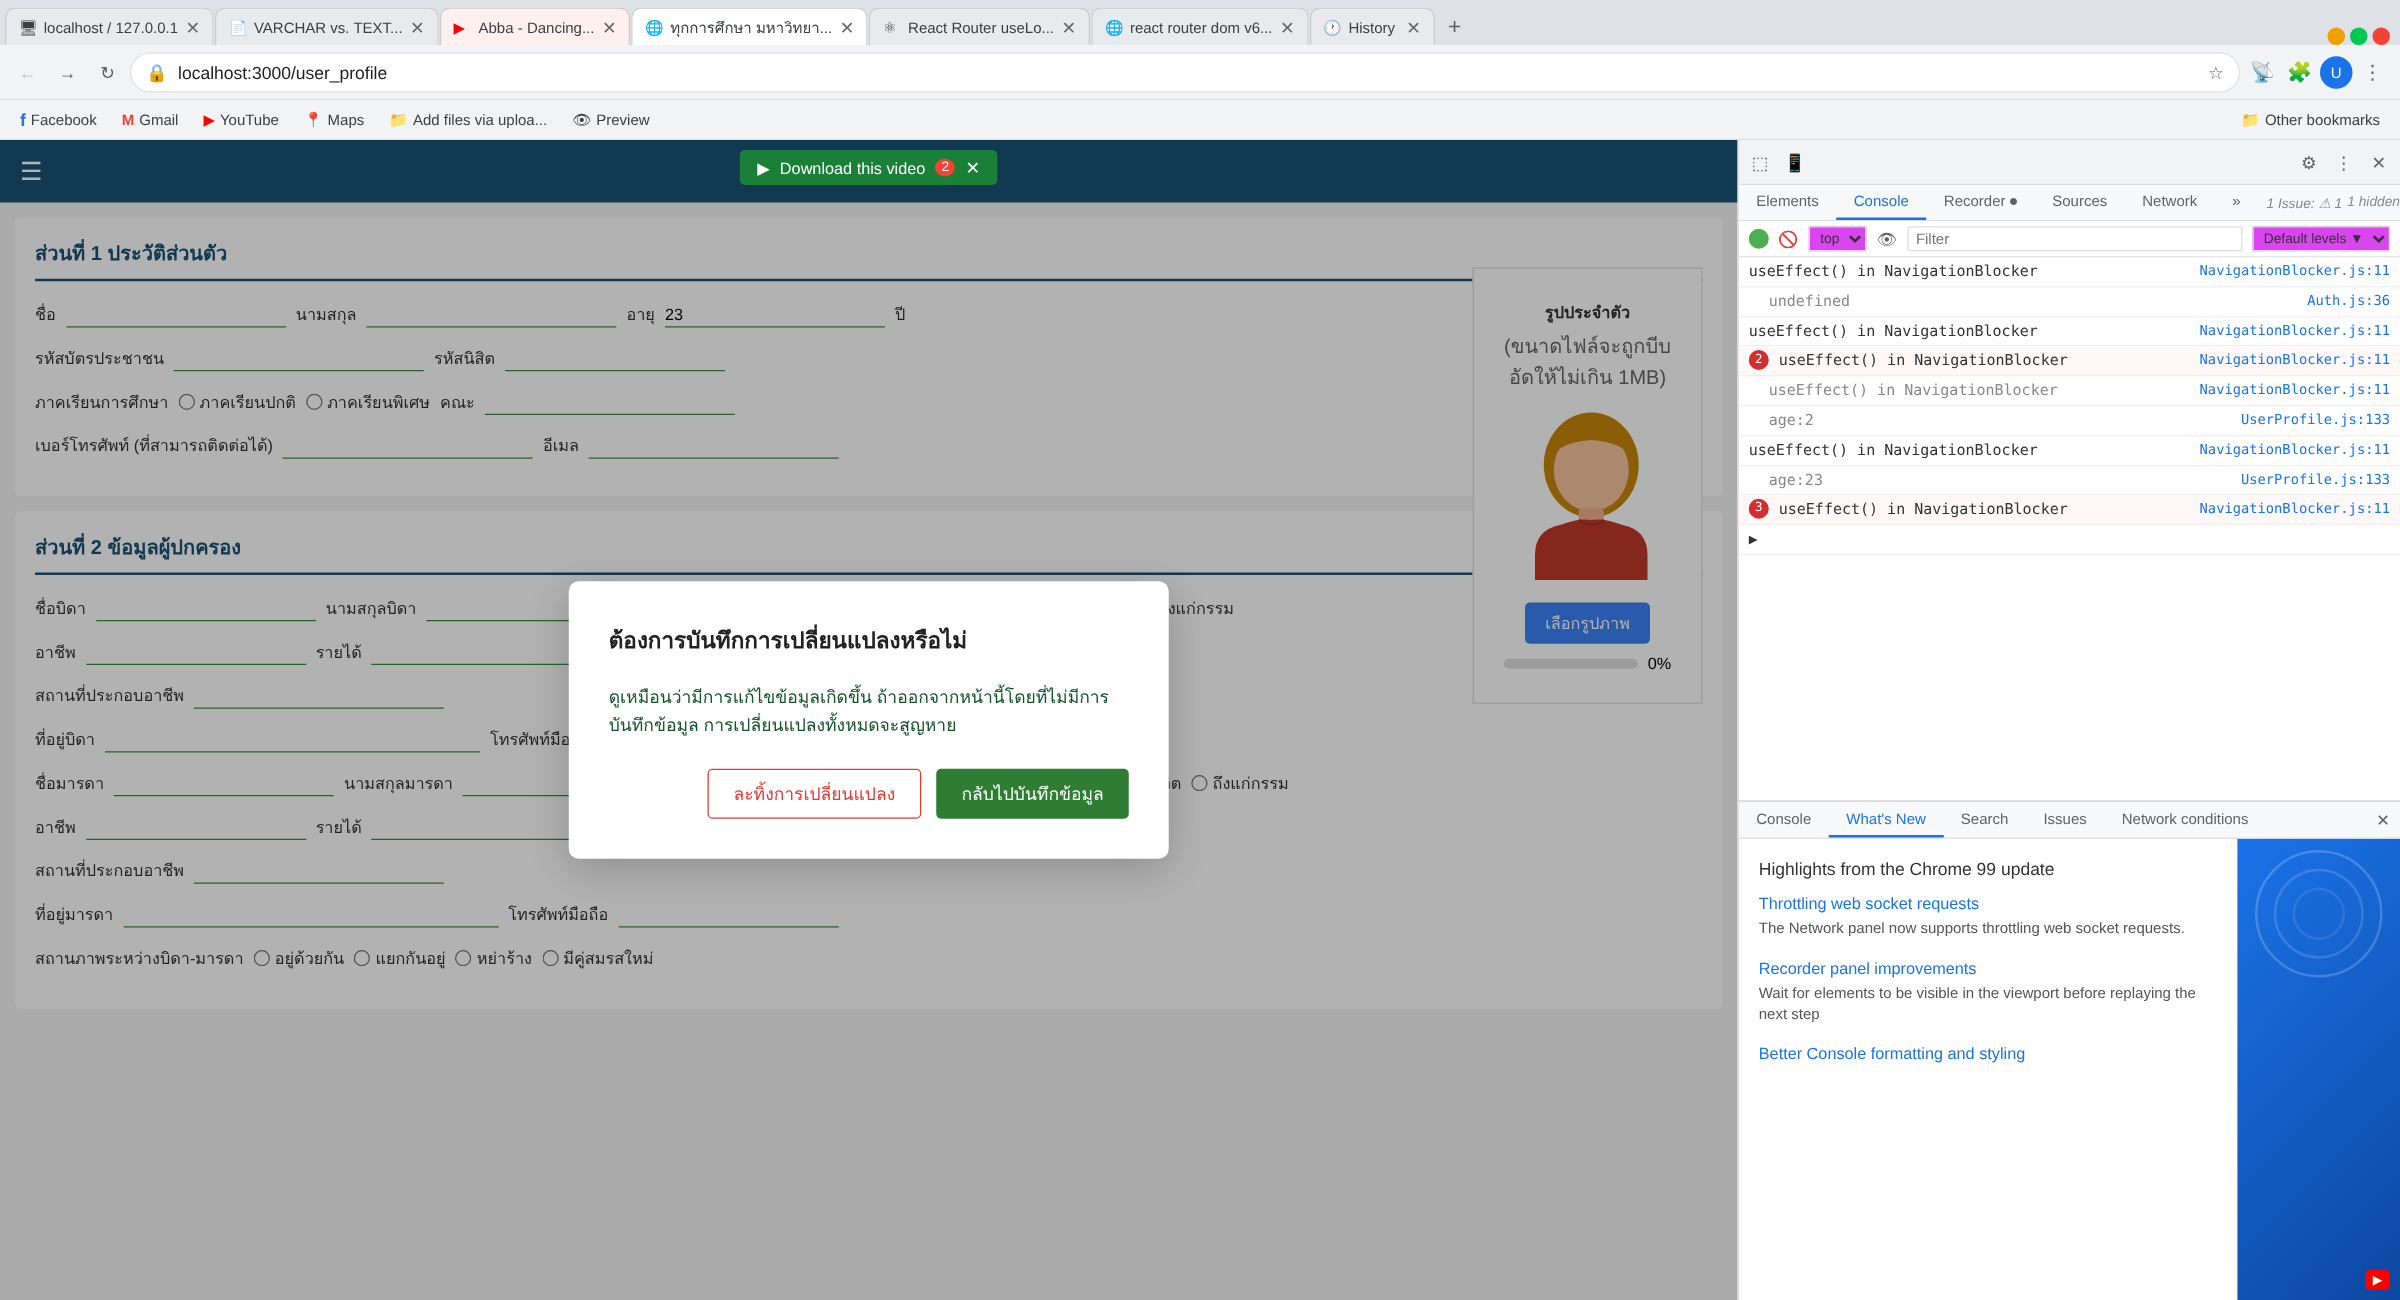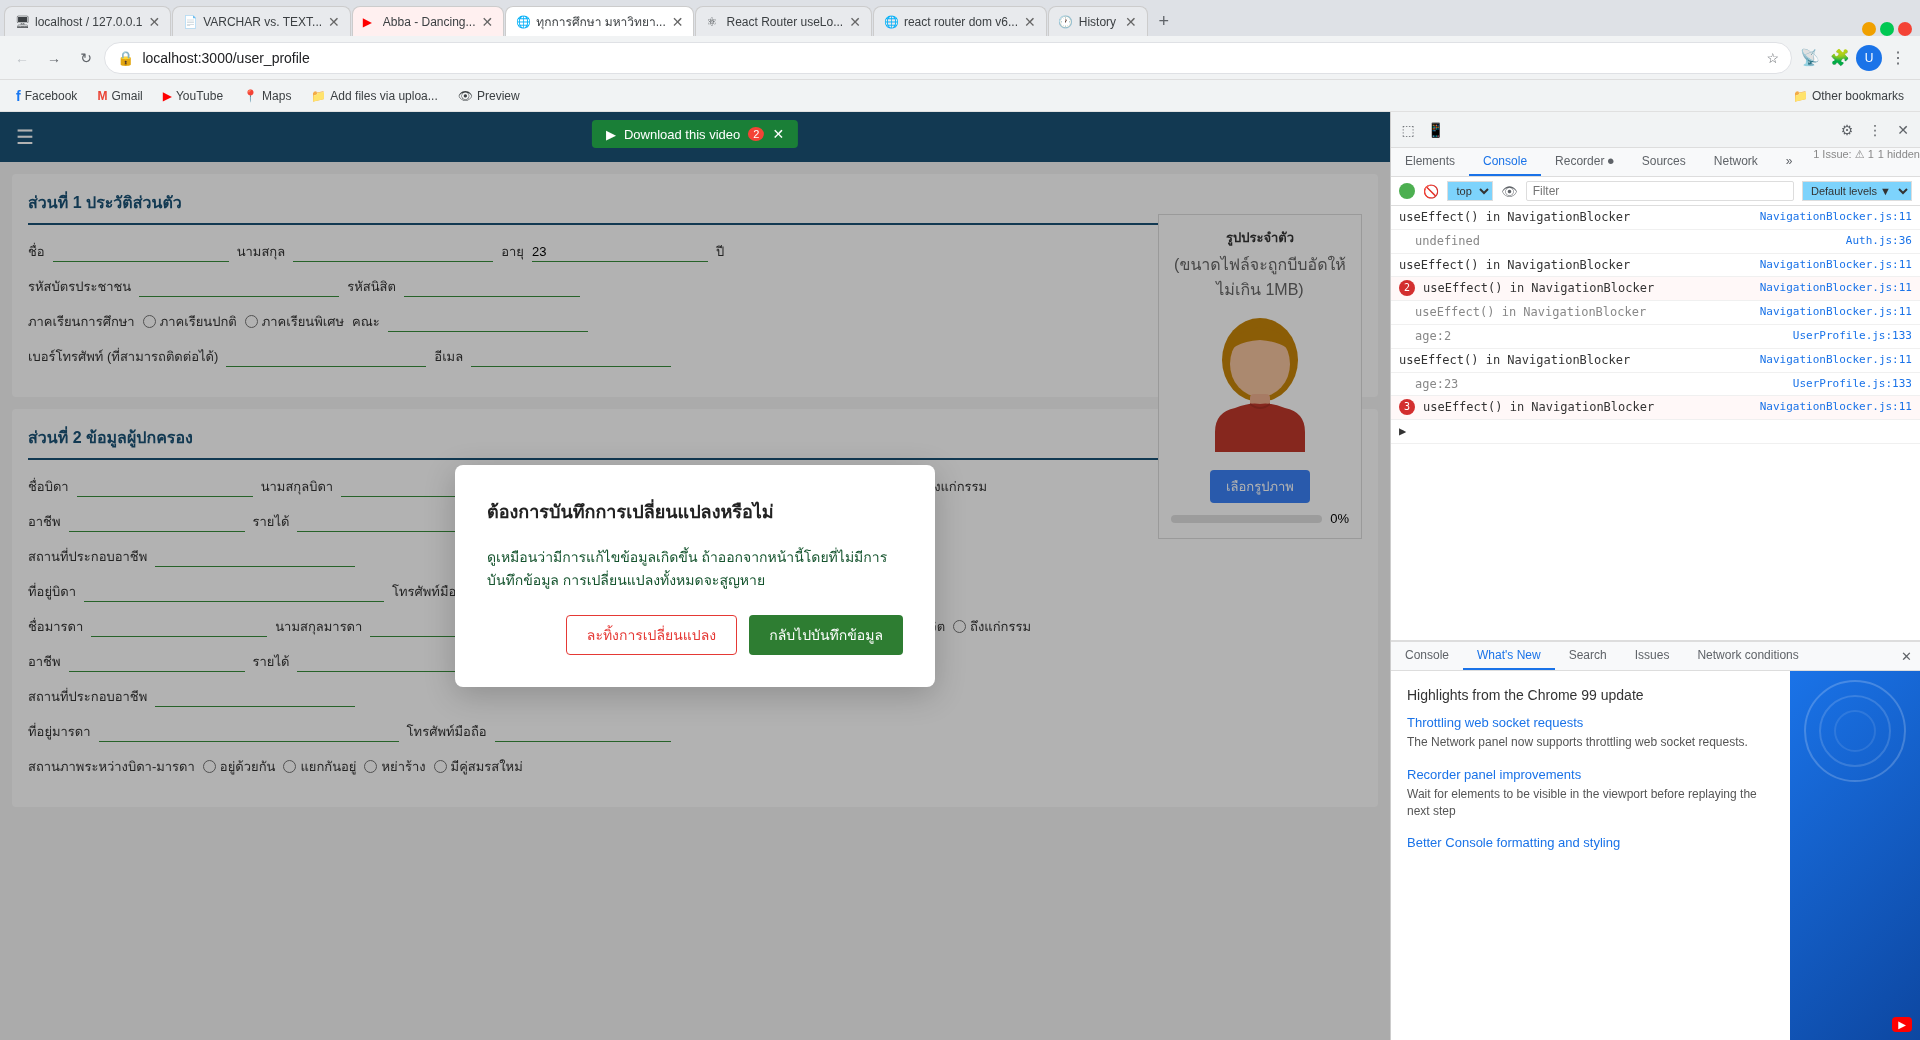--- a/index.html
+++ b/index.html
@@ -173,24 +173,24 @@
       font-size: 13px;
       padding: 2px 0;
       background: transparent;
     }
     .form-field-sm { min-width: 60px; }
     .form-field-md { min-width: 140px; }
     .form-field-lg { min-width: 200px; }
     .radio-group { display: flex; align-items: center; gap: 4px; }
     .radio-label { font-size: 13px; color: #333; }
     .avatar-box {
-      width: 204px;
+      width: 184px;
       background: white;
       border: 1px solid #ddd;
-      padding: 12px;
+      padding: 24px;
       text-align: center;
     }
     .avatar-title { font-size: 13px; font-weight: bold; color: #333; margin-bottom: 4px; }
     .avatar-subtitle { font-size: 16px; color: #666; }
     .avatar-img {
       width: 140px;
       height: 140px;
       margin: 10px auto;
       display: flex;
       align-items: center;
@@ -330,22 +330,21 @@
       padding: 4px 8px;
       border-bottom: 1px solid #ddd;
       gap: 8px;
       background: #fff;
     }
     .devtools-toolbar select {
       font-size: 11px;
       border: 1px solid #ddd;
       padding: 2px 4px;
       color: #333;
-      background: #7dd3fc;
-      text-align: center;
+      background: #d946ef;
     }
     .filter-input {
       flex: 1;
       border: 1px solid #ddd;
       border-radius: 2px;
       padding: 2px 6px;
       font-size: 12px;
       outline: none;
     }
     .devtools-console {
@@ -760,21 +759,21 @@
       </div>
 
       <div class="devtools-tabs">
         <div class="devtools-tab">Elements</div>
         <div class="devtools-tab active">Console</div>
         <div class="devtools-tab">Recorder ⏺</div>
         <div class="devtools-tab">Sources</div>
         <div class="devtools-tab">Network</div>
         <div class="devtools-tab">»</div>
         <div style="flex:1;"></div>
-        <div style="display:flex;gap:4px;padding-right:0;">
+        <div style="display:flex;align-items:center;gap:4px;padding-right:0;font-style:italic;">
           <span style="font-size:11px;color:#888;">1 Issue: ⚠ 1</span>
           <span style="font-size:11px;color:#888;">1 hidden</span>
         </div>
       </div>
 
       <div class="devtools-toolbar">
         <div style="width:16px;height:16px;background:#4caf50;border-radius:50%;"></div>
         <div style="color:#5f6368;">🚫</div>
         <select>
           <option>top</option>

